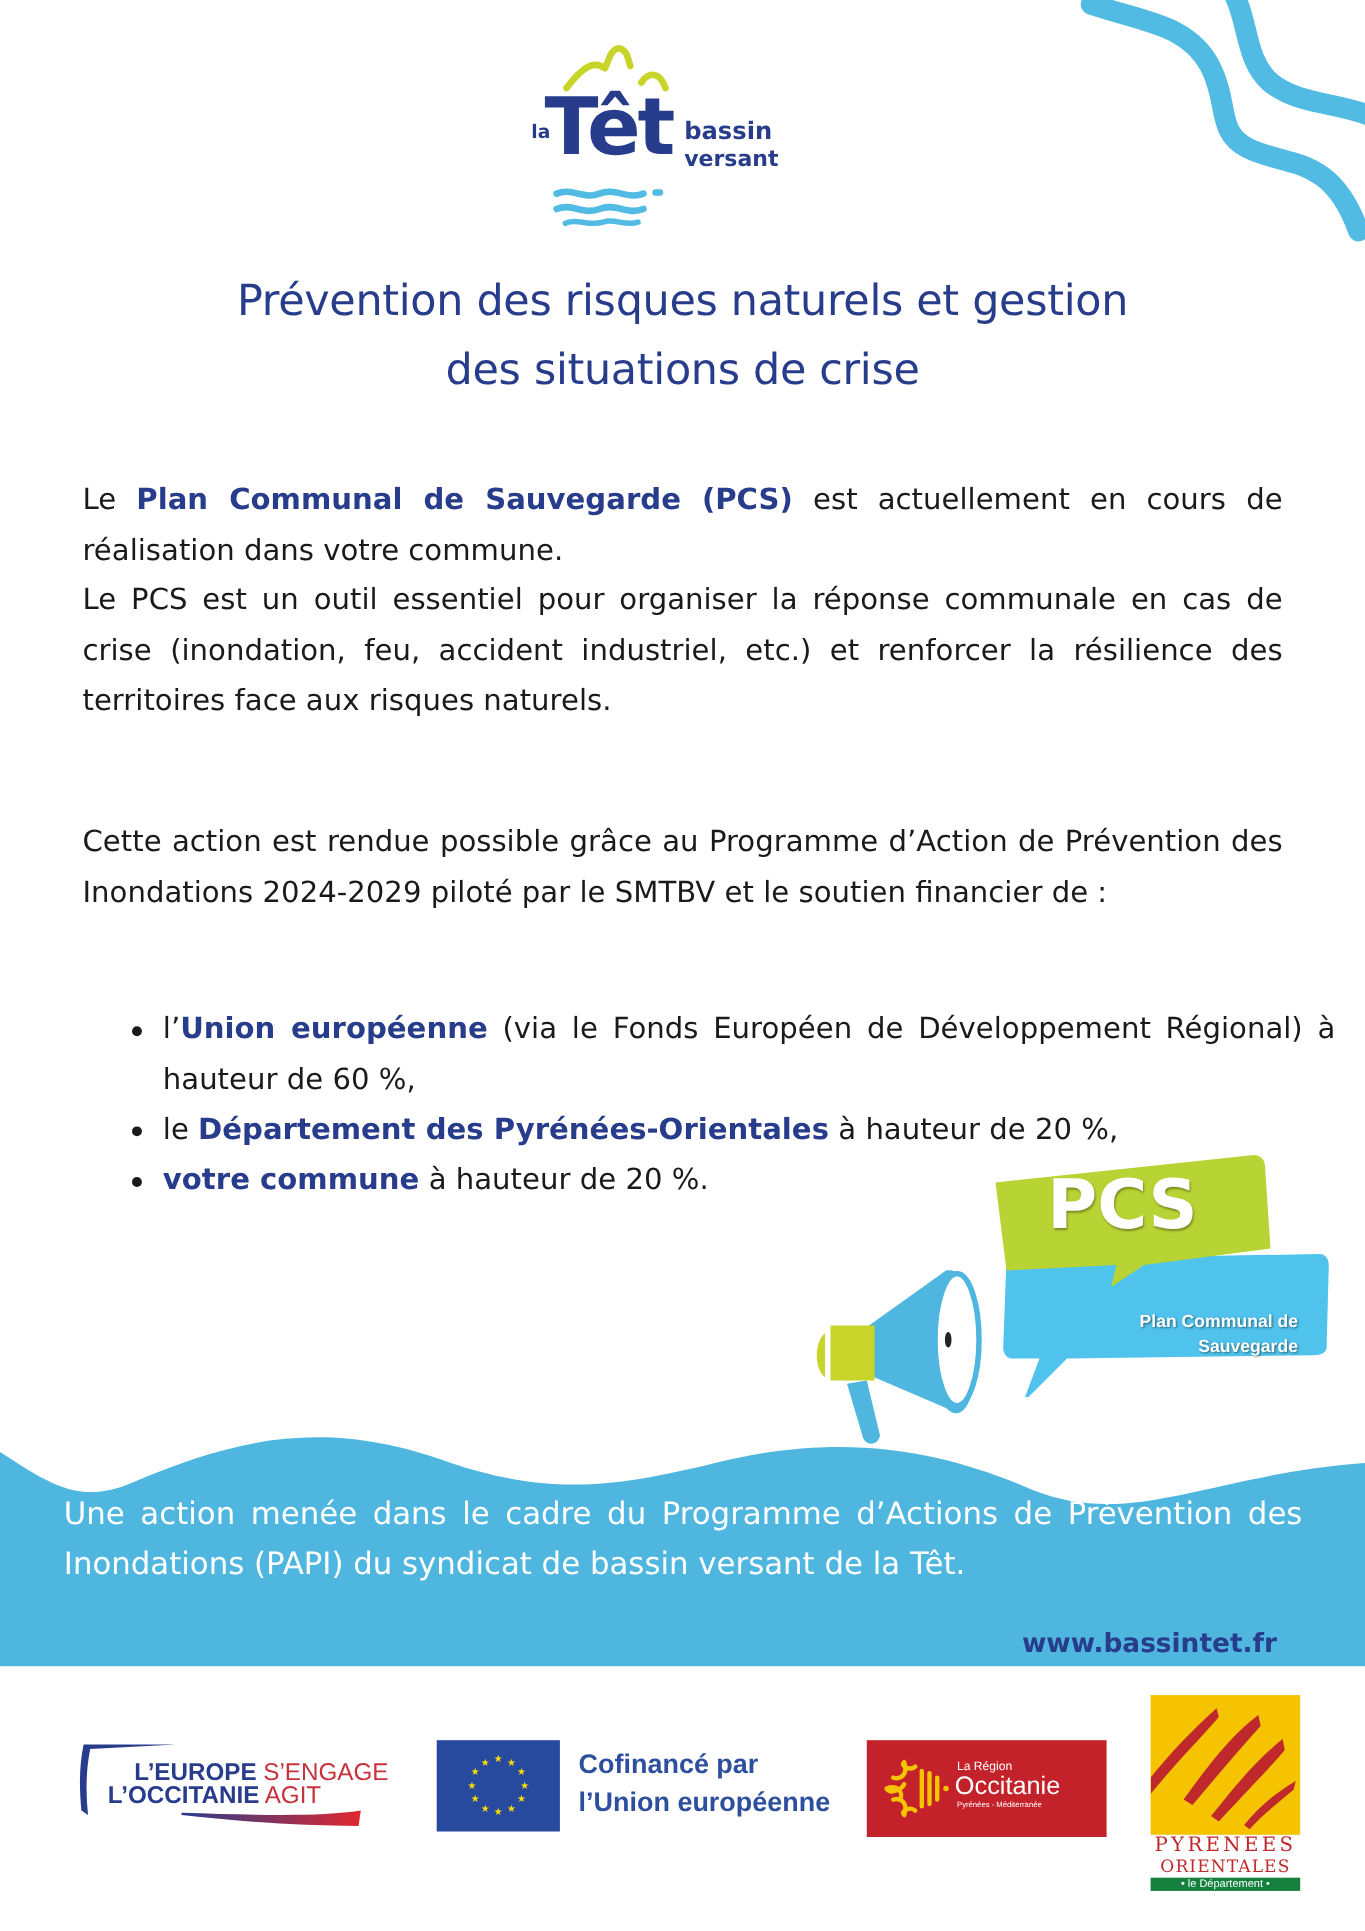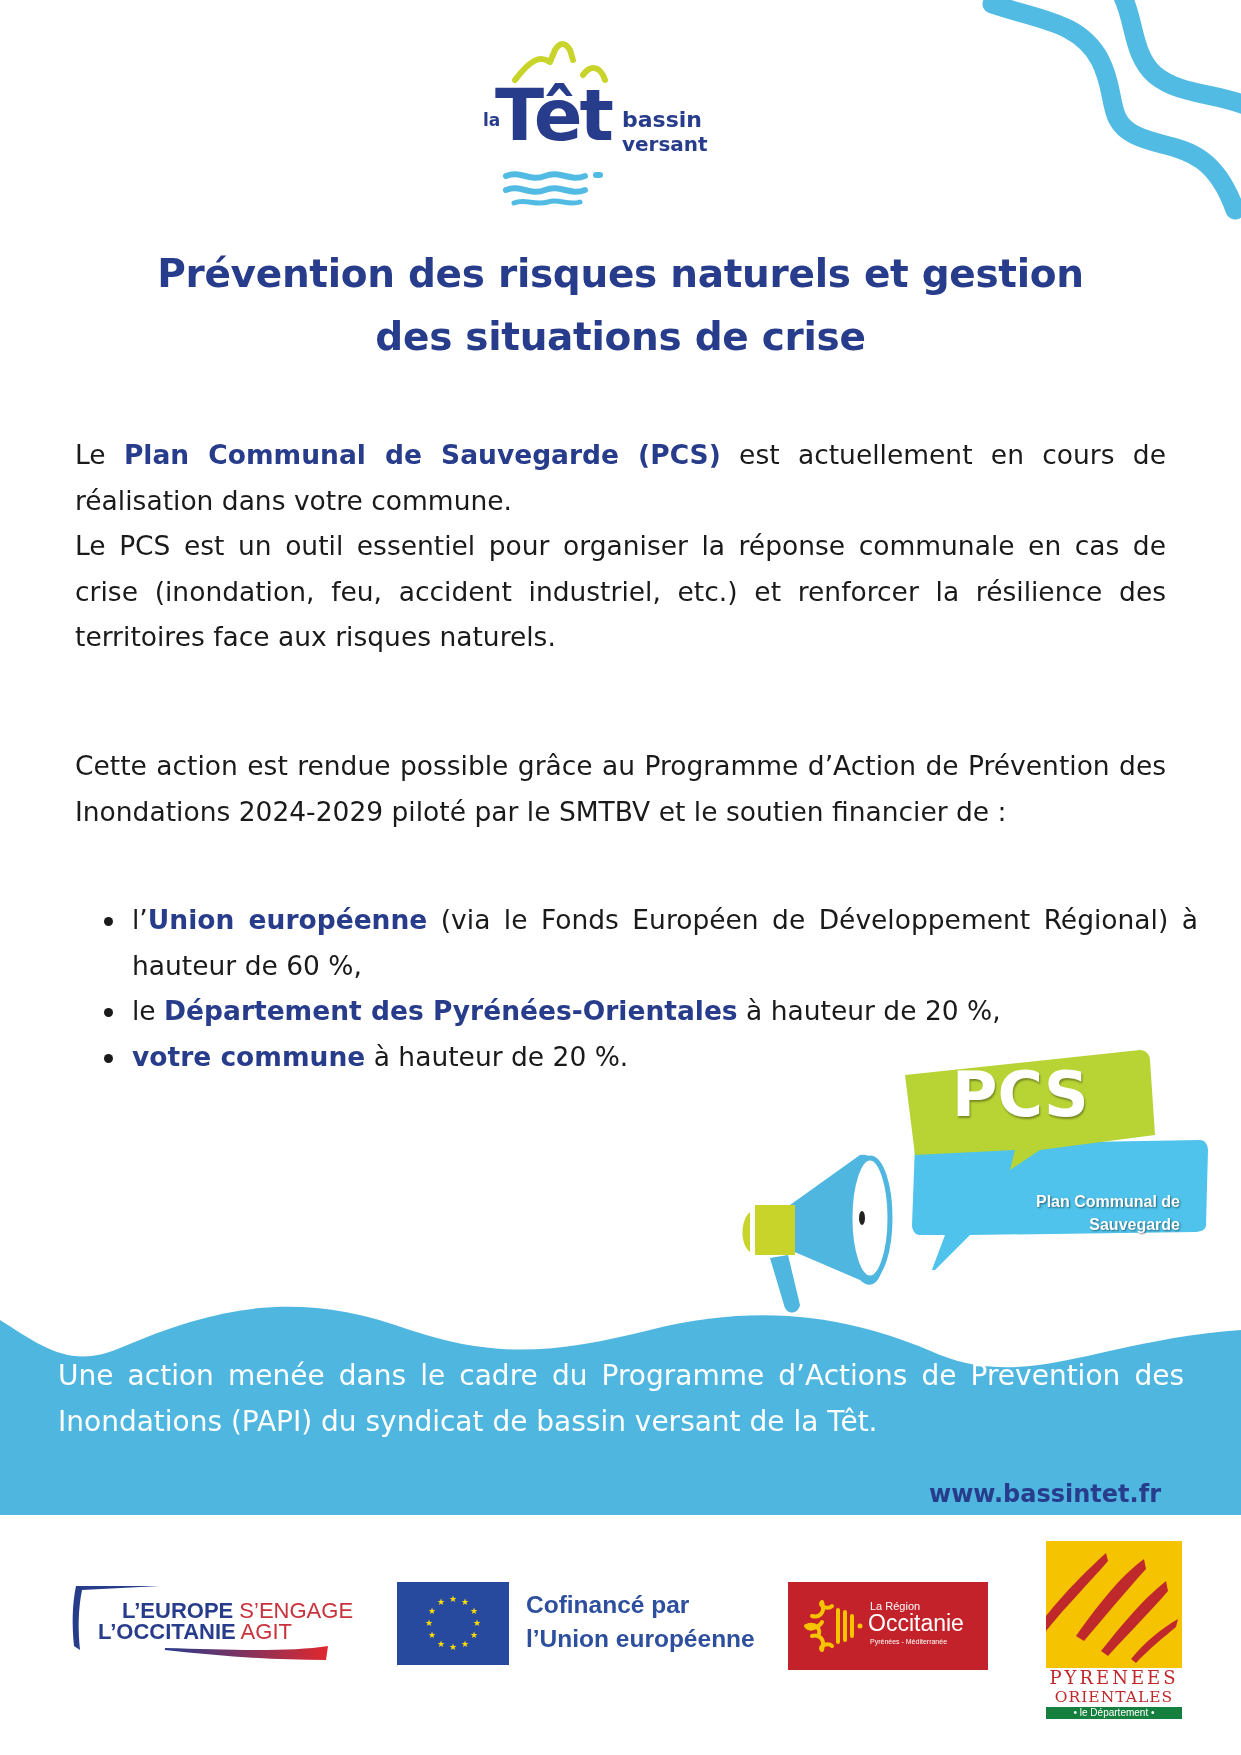--- a/index.html
+++ b/index.html
@@ -11,37 +11,37 @@
 
   
   #deco-waves { position: absolute; left: 850px; top: 0; width: 391px; height: 240px; }
 
   
   #logo { position: absolute; left: 470px; top: 40px; width: 290px; height: 170px; }
 
   
   #title {
     position: absolute; left: 60px; top: 242px; width: 1121px; text-align: center;
-    color: #283c8c; font-family: "DejaVu Sans", sans-serif; font-weight: bold;
+    color: #283c8c; font-family: "DejaVu Sans", sans-serif; font-weight: normal;
     font-size: 39px; line-height: 63px; letter-spacing: -0.3px;
   }
 
   
   .body-text {
     position: absolute; left: 75px; width: 1091px;
     font-family: "DejaVu Sans", sans-serif; font-size: 26.5px; line-height: 45.5px;
     text-align: justify; color: #1a1a1a;
   }
   .bold-blue { color: #283c8c; font-weight: bold; }
   #para1 { top: 432px; }
   #para2 { top: 743px; }
 
   #funding-list {
     position: absolute; left: 100px; top: 897px; width: 1066px;
-    margin: 0; padding: 0 0 0 32px; list-style: none;
+    margin: 16px; padding: 0 0 0 32px; list-style: none;
     font-family: "DejaVu Sans", sans-serif; font-size: 26.5px; line-height: 45.5px;
     text-align: justify;
   }
   #funding-list li { position: relative; }
   #funding-list li::before {
     content: ""; position: absolute; left: -28px; top: 20px; width: 9px; height: 9px;
     border-radius: 50%; background: #1a1a1a;
   }
 
   
@@ -68,21 +68,21 @@
   }
   #logo-europe .line1 { top: 20px; left: 52px; }
   #logo-europe .line2 { top: 41px; }
   #logo-europe .red { color: #c8323c; font-weight: normal; }
 
   #logo-eu { left: 397px; top: 1582px; width: 112px; height: 83px; background: #274a9e; }
   #logo-eu-text {
     position: absolute; left: 526px; top: 1588px; color: #2d4f9e;
     font-family: "Liberation Sans", sans-serif; font-weight: bold; font-size: 24.5px; line-height: 34px;
   }
-  #logo-occitanie { left: 788px; top: 1582px; width: 200px; height: 88px; background: #c4222a; }
+  #logo-occitanie { left: 788px; top: 1582px; width: 218px; height: 88px; background: #c4222a; }
   #logo-occitanie .la-region {
     position: absolute; left: 82px; top: 18px; color: #fff; font-size: 11px; font-family: "Liberation Sans", sans-serif;
   }
   #logo-occitanie .occ {
     position: absolute; left: 80px; top: 28px; color: #fff; font-size: 23px; font-family: "Liberation Sans", sans-serif;
   }
   #logo-occitanie .pyr {
     position: absolute; left: 82px; top: 56px; color: #fff; font-size: 7px; font-family: "Liberation Sans", sans-serif; white-space: nowrap;
   }
   #logo-po { left: 1034px; top: 1541px; width: 136px; height: 178px; margin-left: 12px; }

